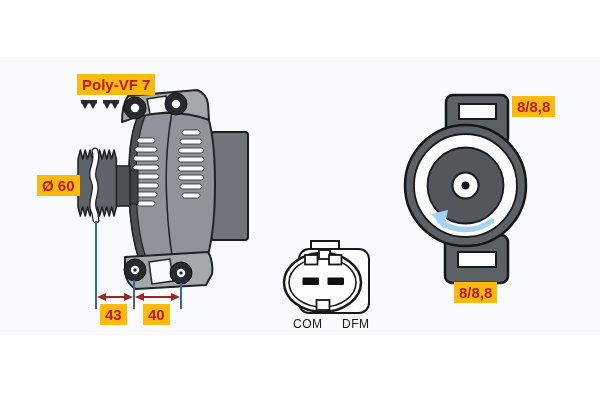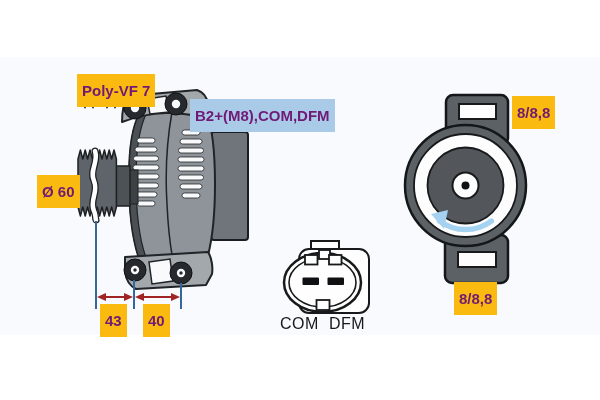--- a/index.html
+++ b/index.html
@@ -8,36 +8,37 @@
     font-family:"Liberation Sans",sans-serif;
   }
   .band{
     position:absolute;left:0;top:57px;width:600px;height:278px;
     background:#f8fafd;
   }
   .layer{position:absolute;left:0;top:0;}
   .tag{
     position:absolute;
     background:#fbba10;
-    color:#701a75;
+    color:#b91c1c;
     font-weight:bold;
     font-size:15px;
     line-height:19px;
-    padding:7px 5px;
+    padding:1px 5px;
     white-space:nowrap;
   }
   .tag.blue{background:#a9cbe8;}
   .pin-label{
     position:absolute;
     color:#151719;
-    font-size:16px;
+    font-size:12px;
     line-height:16px;
     font-weight:normal;
     letter-spacing:0.5px;
     white-space:nowrap;
+    margin-left:13px;
   }
 </style>
 </head>
 <body>
 
 <div class="stage">
 
   <div class="band"></div>
 
   <svg class="layer" width="600" height="400" viewBox="0 0 600 400">
@@ -156,21 +157,20 @@
       <rect x="305" y="255" width="12.5" height="9.5" stroke-width="1.8"></rect>
       <rect x="329" y="255" width="12.5" height="9.5" stroke-width="1.8"></rect>
       <rect x="302.5" y="277.5" width="16.5" height="7.5" rx="1" fill="#0e1012" stroke="none"></rect>
       <rect x="327.5" y="277.5" width="16.5" height="7.5" rx="1" fill="#0e1012" stroke="none"></rect>
       <rect x="316.5" y="300" width="13" height="10" stroke-width="1.8"></rect>
     </g>
   </svg>
 
   <div class="tag" style="left:77px;top:74px;">Poly-VF 7</div>
 
-  <div class="tag blue" style="left:190px;top:99px;">B2+(M8),COM,DFM</div>
 
   <div class="tag" style="left:37px;top:175px;">Ø 60</div>
 
   <div class="tag" style="left:100px;top:304px;">43</div>
 
   <div class="tag" style="left:143px;top:304px;">40</div>
 
   <div class="tag" style="left:512px;top:96px;">8/8,8</div>
 
   <div class="tag" style="left:454px;top:282px;">8/8,8</div>

